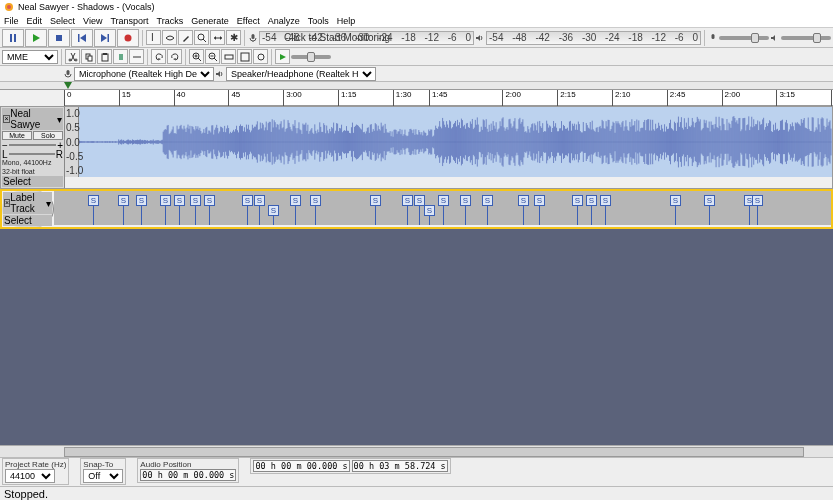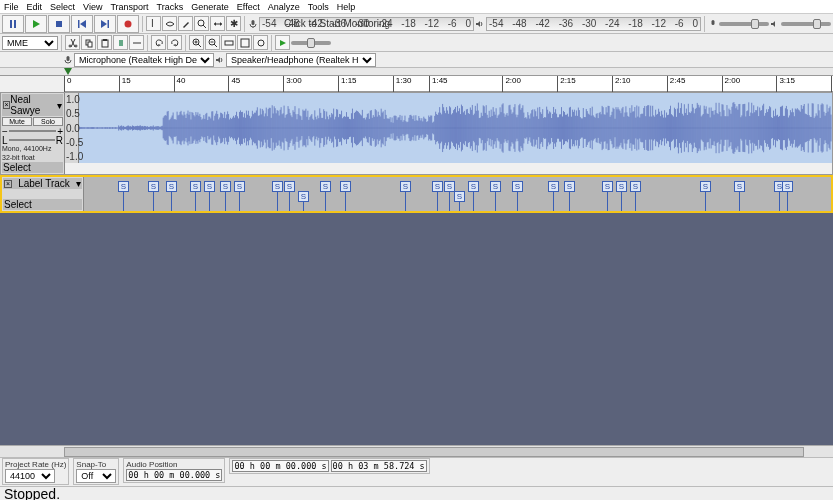--- a/index.html
+++ b/index.html
@@ -37,44 +37,51 @@
 .trackpanel .btns .b { flex: 1; border: 1px solid #888; background: #eee; text-align: center; font-size: 7px; }
 .trackpanel .knob { height: 8px; display: flex; align-items: center; gap: 1px; }
 .trackpanel .knob .bar { flex: 1; height: 2px; background: #888; }
 .trackpanel .info { font-size: 7px; color: #222; line-height: 1.1; }
 .trackbody { flex: 1; position: relative; background: #bcd2ee; overflow: hidden; }
 .trackbody.audio { height: 70px; }
 .trackbody .vscale { position: absolute; left: 0; top: 0; bottom: 0; width: 14px; background: #d8d8d8; border-right: 1px solid #888; display: flex; flex-direction: column; justify-content: space-between; font-size: 7px; color: #333; padding: 1px; }
 .waveform { position: absolute; left: 14px; right: 0; top: 0; bottom: 0; }
 .waveform svg { width: 100%; height: 100%; }
 .labeltrack { display: flex; border: 2px solid #f5c518; }
-.labeltrack .trackpanel { width: 82px; }
+.labeltrack .trackpanel { width: 52px; border-radius: 18px; }
 .labelbody { flex: 1; background: #b6b6b6; height: 34px; position: relative; overflow: hidden; }
 .lbl { position: absolute; top: 4px; }
 .lbl .box { width: 11px; height: 11px; border: 1px solid #3a5fb5; background: #dce6f6; color: #2a4aa0; font-size: 8px; text-align: center; line-height: 9px; position: relative; z-index: 2; }
 .lbl .stem { width: 1px; height: 26px; background: #3a5fb5; margin-left: 5px; }
 .mainarea { flex: 1; background: #5b627a; }
 .app { display: flex; flex-direction: column; height: 500px; }
 .statusbar { background: #eee; border-top: 1px solid #aaa; }
 .status-scroll { height: 12px; background: #e4e4e4; border-bottom: 1px solid #bbb; position: relative; }
 .status-scroll .hthumb { position: absolute; left: 64px; top: 1px; height: 10px; width: 740px; background: #ccc; border: 1px solid #999; }
-.status-fields { height: 28px; display: flex; align-items: flex-start; padding: 0 2px; gap: 4px; }
+.status-fields { height: 28px; display: flex; align-items: flex-start; padding: 0 2px; gap: 11px; }
 .fieldgrp { border: 1px solid #bbb; padding: 1px 2px; display: flex; flex-direction: column; }
 .fieldgrp .lbltxt { font-size: 8px; color: #333; }
 .fieldgrp .row { display: flex; gap: 2px; align-items: center; }
 .digitbox { border: 1px solid #888; background: #f8f8f8; font-size: 8.5px; padding: 0 1px; font-family: monospace; }
-.status-msg { height: 14px; font-size: 14px; padding: 0 4px; color: #000; border-top: 1px solid #bbb; display: flex; align-items: center; }
+.status-msg { height: 14px; font-size: 11px; padding: 0 4px; color: #000; border-top: 1px solid #bbb; display: flex; align-items: center; }
 .icon-svg { width: 10px; height: 10px; }
 .micsvg { width: 10px; height: 10px; fill: #444; }
 </style>
 </head>
 <body>
 
 <div class="app">
 
+  <div class="titlebar">
+    <svg class="logo" viewBox="0 0 10 10">
+        <circle cx="5" cy="5" r="4" fill="#f5a623"></circle>
+        <circle cx="5" cy="5" r="2" fill="#d55"></circle>
+      </svg>
+    <span class="title">Neal Sawyer - Shadows - (Vocals)</span>
+  </div>
 
   <div class="menubar" id="menubar">
       <span>File</span>
       <span>Edit</span>
       <span>Select</span>
       <span>View</span>
       <span>Transport</span>
       <span>Tracks</span>
       <span>Generate</span>
       <span>Effect</span>

